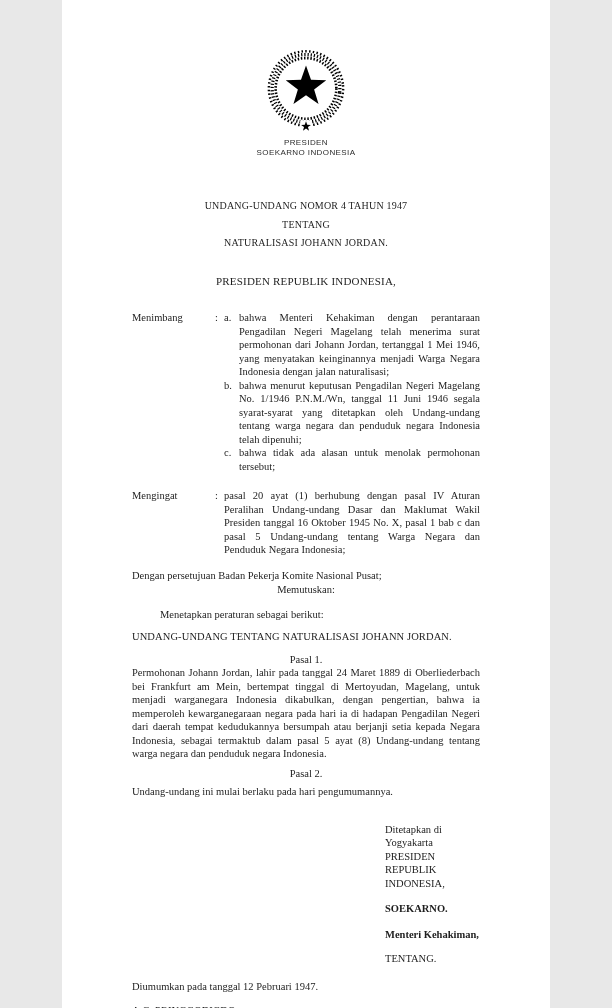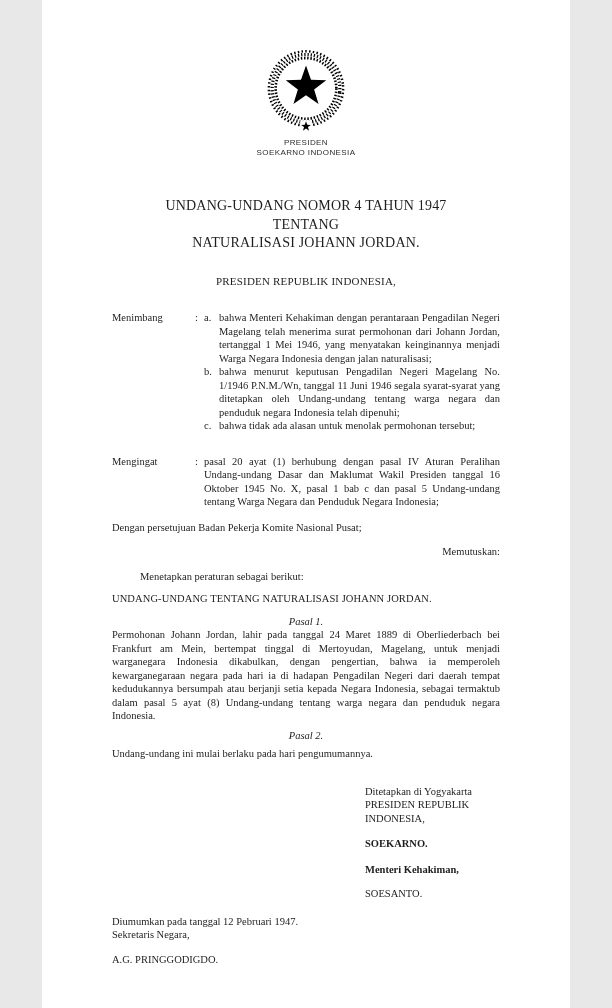--- a/index.html
+++ b/index.html
@@ -1,17 +1,17 @@
 <!DOCTYPE html>
 <html><head>
 <meta charset="utf-8">
 <style>
   html, body { margin: 0; padding: 0; background: #e8e8e8; }
   .page {
-    width: 528px;
+    width: 488px;
     height: 1008px;
     margin: 0 auto;
     background: #ffffff;
     position: relative;
     font-family: "Liberation Serif", serif;
     font-size: 10.5px;
     line-height: 13.5px;
     color: #1e1e1e;
     box-sizing: border-box;
     overflow: hidden;
@@ -24,41 +24,41 @@
   .lh-text {
     margin-top: 2px;
     font-family: "Liberation Sans", sans-serif;
     font-size: 8px;
     line-height: 9.5px;
     letter-spacing: 0.4px;
     color: #2c2c2c;
   }
 
   
-  .title-block { margin-top: 40px; text-align: center; font-size: 14px; line-height: 18.5px; letter-spacing: 0.2px; }
+  .title-block { margin-top: 40px; text-align: center; font-size: 10px; line-height: 18.5px; letter-spacing: 0.2px; }
   .opening { margin-top: 22px; text-align: center; font-size: 11px; letter-spacing: 0.2px; }
 
   
   .clause { display: flex; }
   .clause-menimbang { margin-top: 23px; justify-content: space-between; }
-  .clause-mengingat { margin-top: 22px; }
+  .clause-mengingat { margin-top: 16px; }
   .clause-label { width: 83px; flex: 0 0 83px; }
   .clause-colon { width: 9px; flex: 0 0 9px; }
   .clause-body { flex: 1; }
   .item { display: flex; }
   .item-marker { width: 15px; flex: 0 0 15px; }
   .item-text { flex: 1; text-align: justify; }
   .just { text-align: justify; }
 
   .agreement { margin-top: 12px; }
-  .memutuskan { margin-top: 11px; text-align: right; }
+  .memutuskan { margin-top: 1px; text-align: center; }
   .menetapkan { margin-top: 11px; margin-left: 28px; }
   .enactment { margin-top: 9px; letter-spacing: 0.1px; }
 
-  .pasal-heading { margin-top: 9px; text-align: center; font-style: italic; }
+  .pasal-heading { margin-top: 9px; text-align: center; }
   .pasal-heading-2 { margin-top: 6px; }
   .pasal-body { text-align: justify; }
   .pasal-body-2 { margin-top: 5px; text-align: left; }
 
   
   .signature-block { margin-top: 24px; margin-left: 253px; }
   .sig-line { line-height: 13.5px; }
   .sig-gap { margin-top: 12px; font-weight: bold; }
   .sig-gap-2 { margin-top: 11px; }
   .announcement { margin-top: 14px; }
@@ -127,23 +127,22 @@
     <div class="pasal-body">Permohonan Johann Jordan, lahir pada tanggal 24 Maret 1889 di Oberliederbach bei Frankfurt am Mein, bertempat tinggal di Mertoyudan, Magelang, untuk menjadi warganegara Indonesia dikabulkan, dengan pengertian, bahwa ia memperoleh kewarganegaraan negara pada hari ia di hadapan Pengadilan Negeri dari daerah tempat kedudukannya bersumpah atau berjanji setia kepada Negara Indonesia, sebagai termaktub dalam pasal 5 ayat (8) Undang-undang tentang warga negara dan penduduk negara Indonesia.</div>
 
     <div class="pasal-heading pasal-heading-2">Pasal 2.</div>
     <div class="pasal-body pasal-body-2">Undang-undang ini mulai berlaku pada hari pengumumannya.</div>
 
     <div class="signature-block">
       <div class="sig-line">Ditetapkan di Yogyakarta</div>
       <div class="sig-line">PRESIDEN REPUBLIK INDONESIA,</div>
       <div class="sig-line sig-gap">SOEKARNO.</div>
       <div class="sig-line sig-gap">Menteri Kehakiman,</div>
-      <div class="sig-line sig-gap-2">SOESANTO.</div>
+      <div class="sig-line sig-gap-2">TENTANG.</div>
     </div>
 
     <div class="announcement">
       <div>Diumumkan pada tanggal 12 Pebruari 1947.</div>
-      <div>Sekretaris Negara,</div>
       <div class="announce-name">A.G. PRINGGODIGDO.</div>
     </div>
 
   </div>
 </div>
 
 </body></html>

